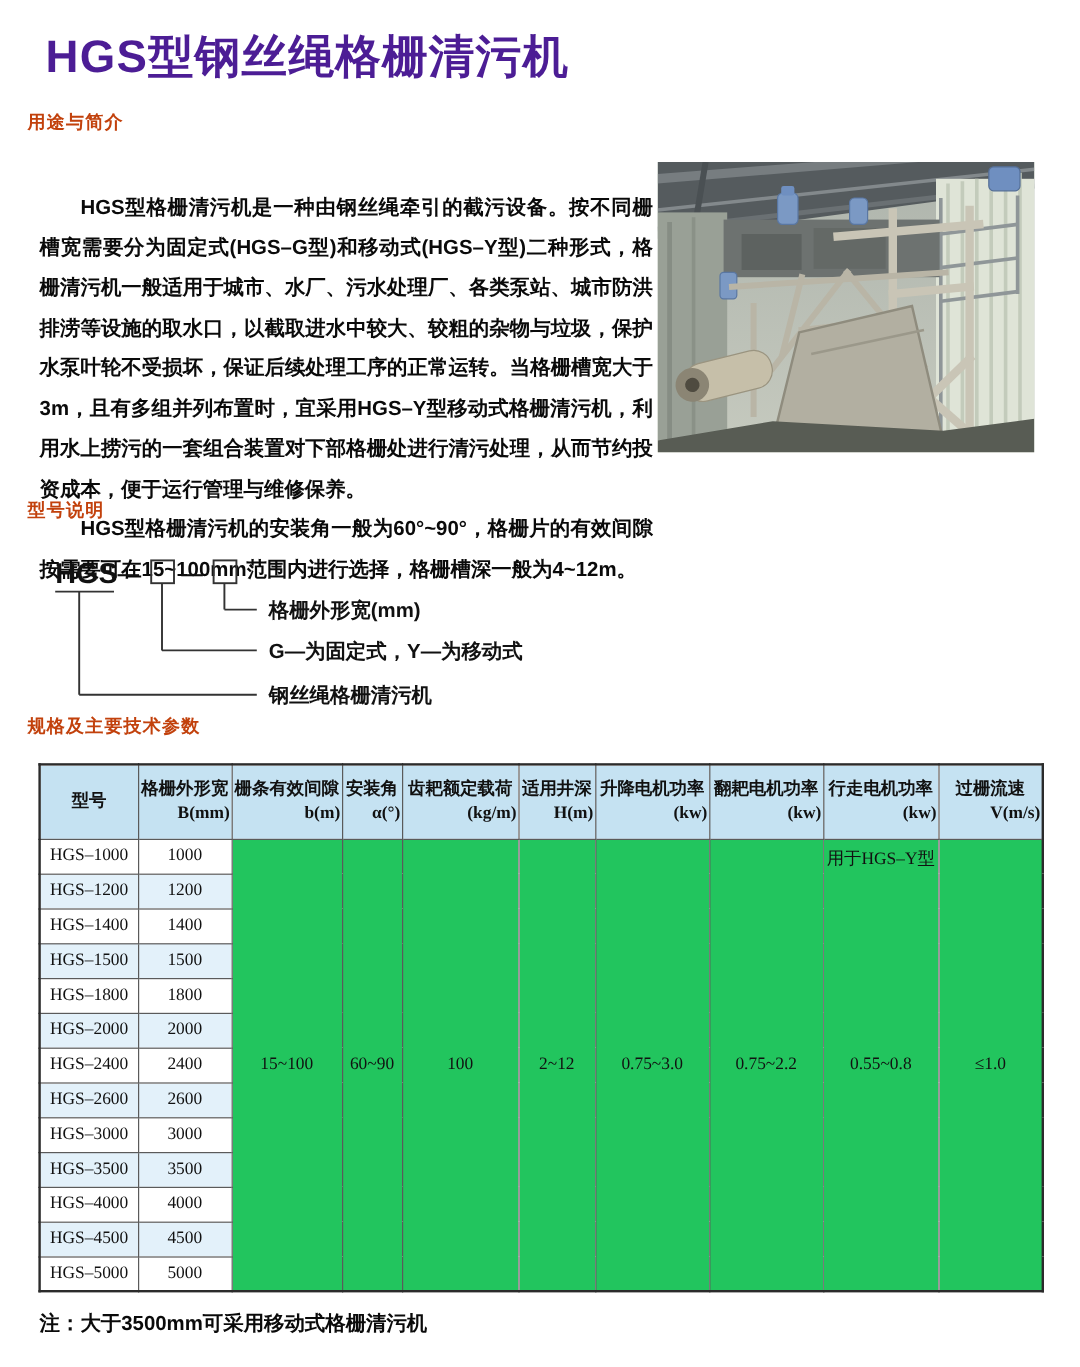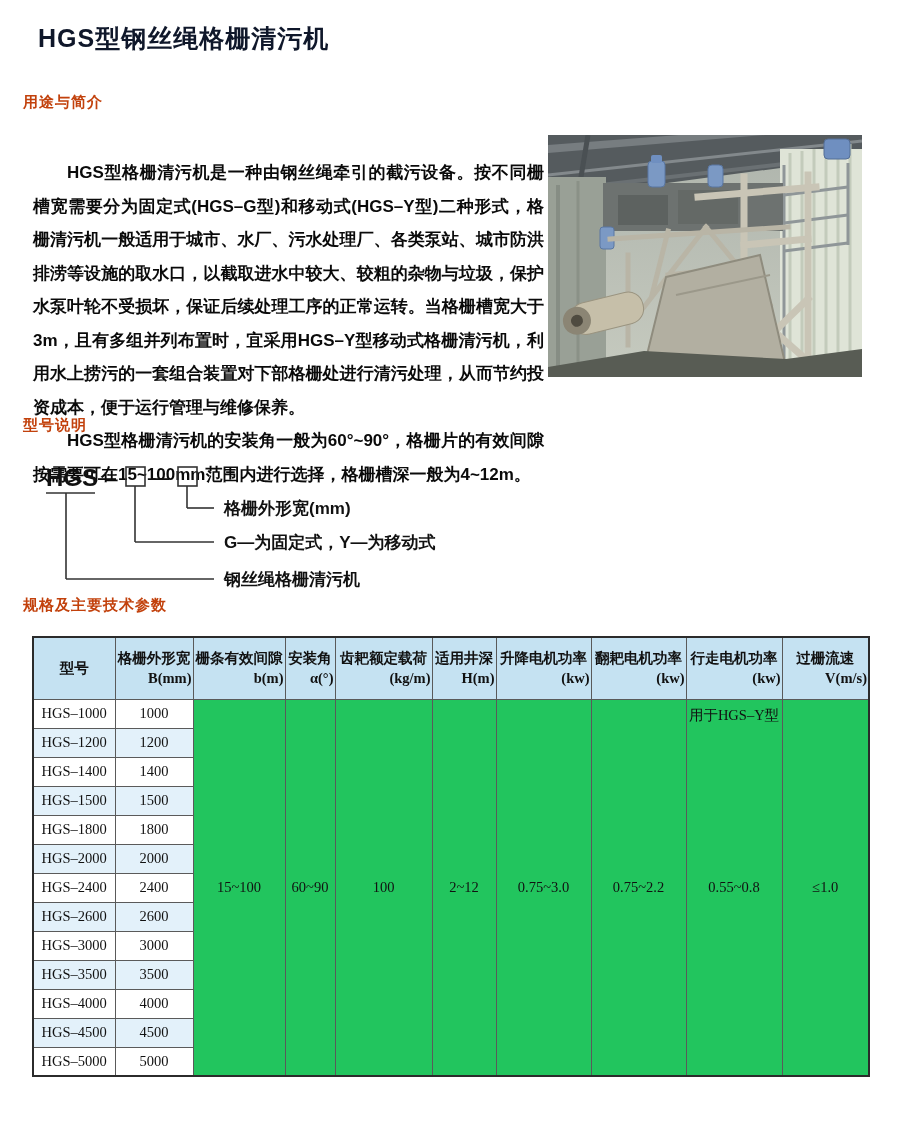--- a/index.html
+++ b/index.html
@@ -3,21 +3,21 @@
 <meta charset="utf-8">
 <style>
   * { margin:0; padding:0; box-sizing:border-box; }
   html,body { background:#ffffff; }
   .page {
     position:relative; width:900px; height:1139px; background:#ffffff;
     font-family:"Liberation Sans","DejaVu Sans",sans-serif; color:#111; overflow:hidden;
   }
   .title {
     position:absolute; left:38px; top:22px;
-    font-size:25px; font-weight:bold; color:#0f172a; letter-spacing:1px;
+    font-size:38px; font-weight:bold; color:#4c1d95; letter-spacing:1px;
   }
   .sec-heading {
     position:absolute; left:23px;
     font-size:15px; font-weight:600; color:#c2410c; letter-spacing:1px;
   }
   .h-intro { top:93px; }
   .h-model { top:416px; }
   .h-spec  { top:596px; }
 
   .intro-text {
@@ -276,14 +276,15 @@
             <td class="rowcell">4500</td>
           </tr>
         <tr>
             <td class="rowcell">HGS–5000</td>
             <td class="rowcell">5000</td>
           </tr>
       </tbody>
     </table>
   </div>
 
+  <div class="foot-note">注：大于3500mm可采用移动式格栅清污机</div>
 
 </div>
 
 </body></html>

